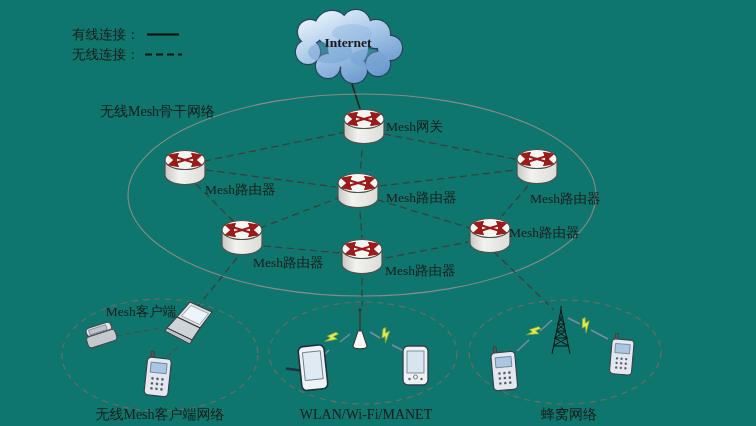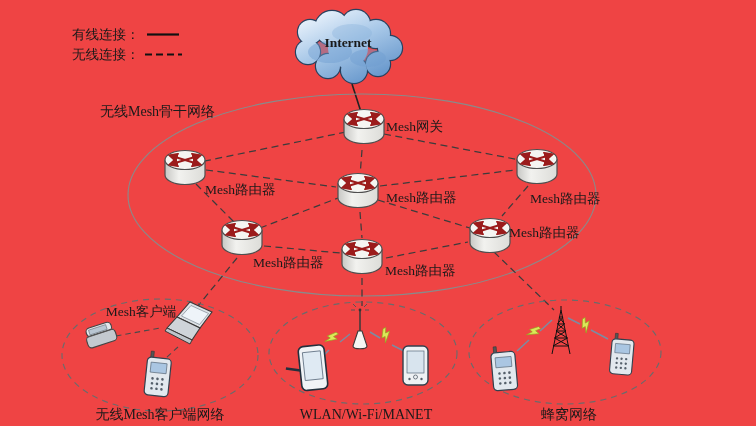--- a/index.html
+++ b/index.html
@@ -1,16 +1,16 @@
 <!DOCTYPE html>
 <html><head>
 <meta charset="utf-8">
 <style>
   html,body{margin:0;padding:0;background:#ffffff;}
-  .figure{position:relative;width:756px;height:426px;background:#ef4444;overflow:hidden;
+  .figure{position:relative;width:756px;height:426px;background:#0f766e;overflow:hidden;
           font-family:"Liberation Serif","DejaVu Serif",serif;}
   svg{display:block;}
   text{fill:#1a1a1a;font-family:"Liberation Serif","DejaVu Serif",serif;}
   .lbl{font-size:13.5px;}
   .net-title{font-size:14px;}
   .dashed{stroke:#3c3c3c;stroke-width:1.25;stroke-dasharray:7 4.5;fill:none;}
   .dashed-fine{stroke:#4a4a4a;stroke-width:1.1;stroke-dasharray:5.5 4;fill:none;}
   .solidline{stroke:#222;stroke-width:1.6;fill:none;}
   .subnet-ellipse{fill:none;stroke:#6b6b6b;stroke-width:1.15;stroke-dasharray:6 5;}
   .backbone-ellipse{fill:none;stroke:#8a8a8a;stroke-width:1.1;}

